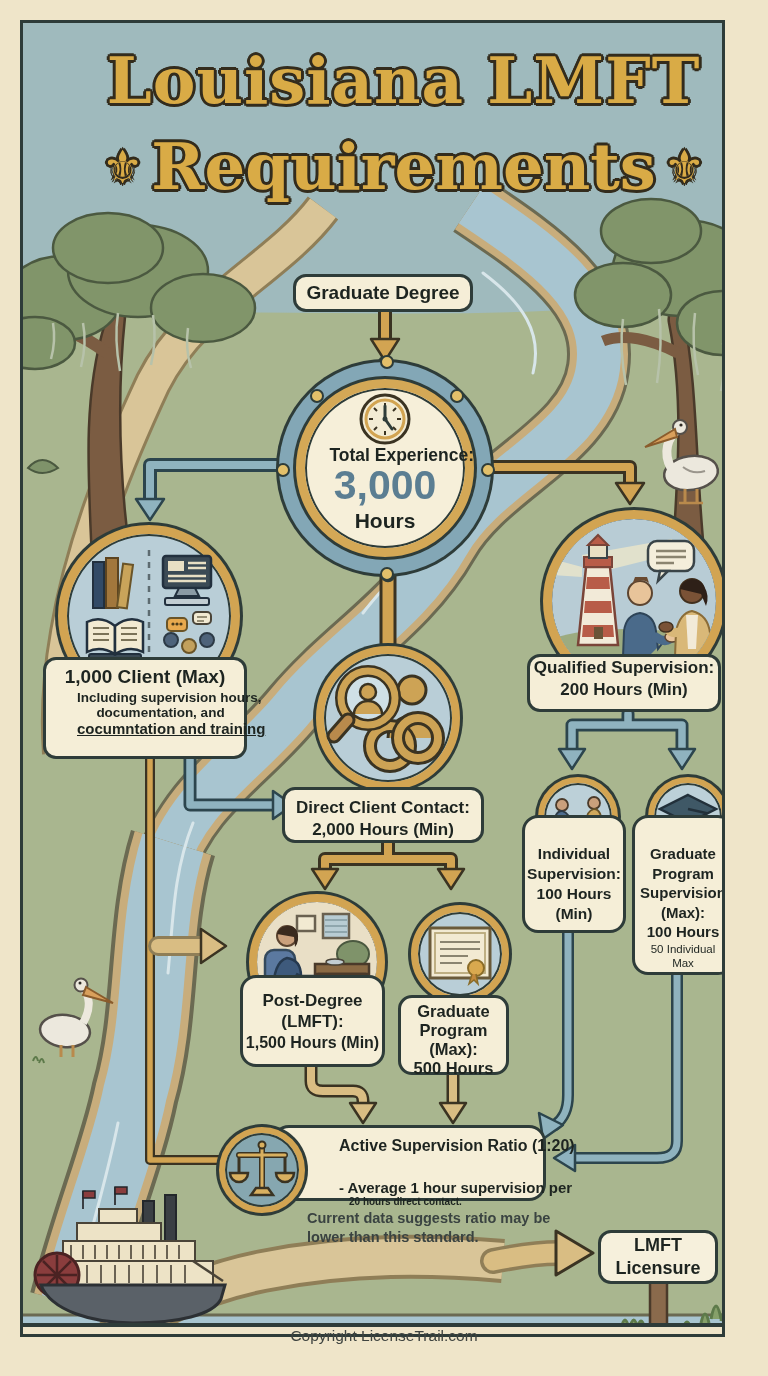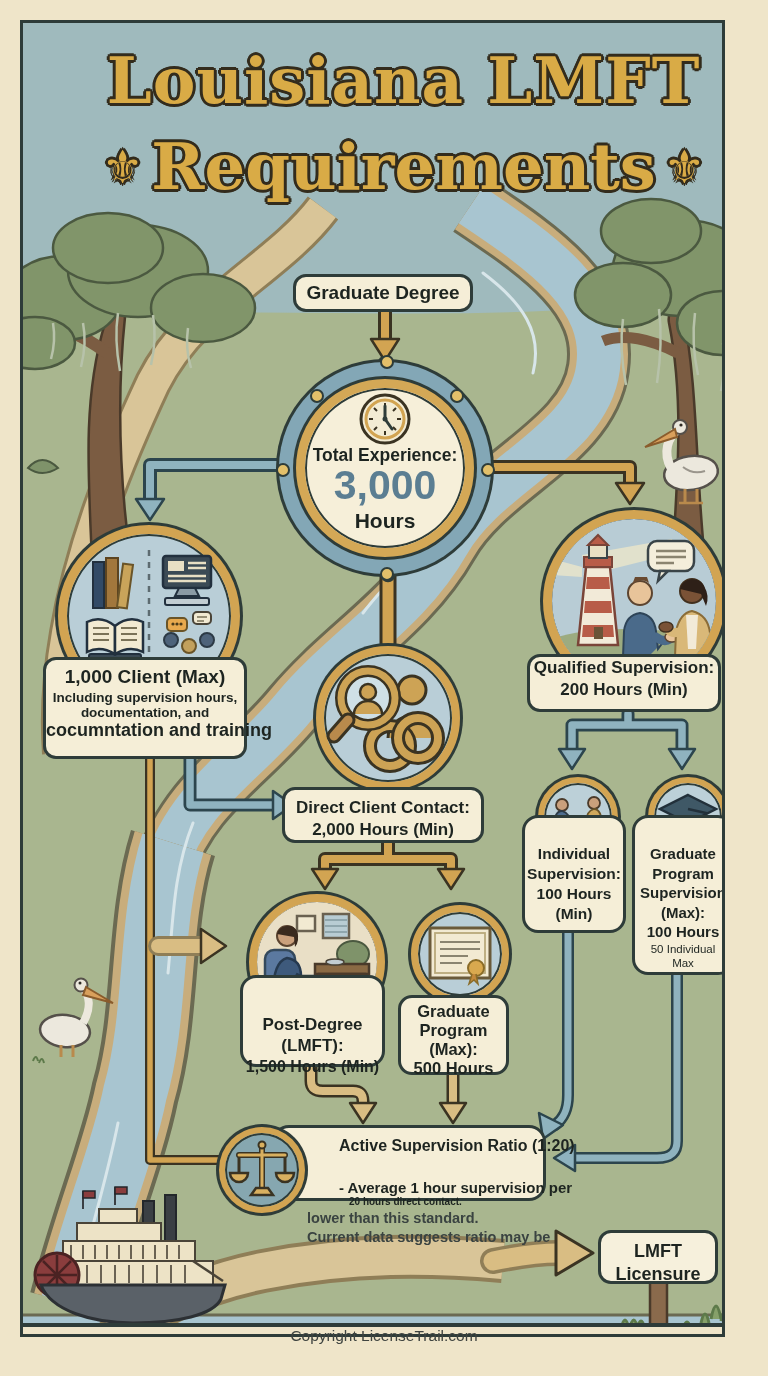--- a/index.html
+++ b/index.html
@@ -22,25 +22,25 @@
        box-sizing:border-box;text-align:center;color:#1d2420;font-weight:bold;z-index:30;}
   .box .ln{white-space:nowrap;}
   .circ{position:absolute;border-radius:50%;box-sizing:content-box;z-index:20;}
   .rivet{position:absolute;width:10px;height:10px;border-radius:50%;background:#e3c06a;
          border:2px solid #2e3c39;z-index:25;}
   
   .hub{left:273px;top:356px;width:160px;height:160px;background:#f6efd9;
        border:9px solid #d4a856;
        box-shadow:0 0 0 3px #2e3c39,0 0 0 17px #83a7b6,0 0 0 20px #2e3c39,inset 0 0 0 2px #2e3c39;
        z-index:22;text-align:center;}
-  .hub-label{position:absolute;left:-9px;top:57px;width:178px;font-size:17.5px;font-weight:bold;color:#1d2420;white-space:nowrap;}
+  .hub-label{position:absolute;left:-9px;top:57px;width:178px;font-size:17.5px;font-weight:bold;color:#1d2420;white-space:nowrap;text-align:right;}
   .hub-value{position:absolute;left:0;top:74px;width:160px;font-size:41px;font-weight:bold;color:#5b7e92;}
   .hub-unit{position:absolute;left:0;top:121px;width:160px;font-size:21px;font-weight:bold;color:#1d2420;}
   .ic{position:absolute;}
-  .note{font-weight:bold;}
+  .note{font-weight:bold;margin-left:31px;}
 </style>
 </head>
 <body>
 
 <div class="poster">
 <div class="scene">
 
   <svg class="bg" width="705" height="1317" viewBox="0 0 705 1317">
 
     <rect x="0" y="0" width="705" height="330" fill="#9fbabd"></rect>
@@ -431,34 +431,34 @@
       <path d="M51,40 a9,9 0 0 0 18,0 Z" fill="#d9b05f" stroke="#3a3322" stroke-width="2.5"></path>
       <circle cx="37" cy="12" r="3.5" fill="#d9b05f" stroke="#3a3322" stroke-width="2"></circle>
       <path d="M26,62 h22 l-5,-7 h-12 Z" fill="#d9b05f" stroke="#3a3322" stroke-width="2.5"></path>
     </svg>
   </div>
 
   <div class="box" style="left:20px;top:634px;width:204px;height:102px;padding-top:6px;">
     <div class="ln" style="font-size:19px;">1,000 Client (Max)</div>
     <div class="ln note" style="font-size:13.5px;margin-top:2px;">Including supervision hours,</div>
     <div class="ln note" style="font-size:13.5px;">documentation, and</div>
-    <div class="ln note" style="font-size:18px;">cocumntation and training</div>
+    <div class="ln note" style="font-size:15px;text-decoration:underline;">cocumntation and training</div>
   </div>
 
   <div class="box" style="left:504px;top:631px;width:194px;height:58px;font-size:17px;line-height:1.3;">
     <div class="ln">Qualified Supervision:</div>
     <div class="ln">200 Hours (Min)</div>
   </div>
 
   <div class="box" style="left:259px;top:764px;width:202px;height:56px;padding-top:7px;font-size:17px;line-height:1.3;">
     <div class="ln">Direct Client Contact:</div>
     <div class="ln">2,000 Hours (Min)</div>
   </div>
 
-  <div class="box" style="left:217px;top:952px;width:145px;height:92px;padding-top:36px;font-size:17px;line-height:1.25;border-radius:16px;">
+  <div class="box" style="left:217px;top:952px;width:145px;height:92px;padding-top:12px;font-size:17px;line-height:1.25;border-radius:16px;">
     <div class="ln">Post-Degree</div>
     <div class="ln">(LMFT):</div>
     <div class="ln" style="font-size:16px;">1,500 Hours (Min)</div>
   </div>
 
   <div class="box" style="left:375px;top:972px;width:111px;height:80px;padding-top:4px;font-size:16.5px;line-height:1.15;border-radius:14px;">
     <div class="ln">Graduate</div>
     <div class="ln">Program</div>
     <div class="ln">(Max):</div>
     <div class="ln">500 Hours</div>
@@ -481,25 +481,25 @@
     <div class="ln" style="font-size:11.5px;font-weight:normal;">Max</div>
   </div>
 
   <div class="box" style="left:249px;top:1102px;width:274px;height:76px;padding:9px 4px 0 64px;text-align:left;border-radius:17px;">
     <div class="ln" style="font-size:16px;">Active Supervision Ratio (1:20)</div>
     <div class="ln" style="font-size:15px;margin-top:24px;">- Average 1 hour supervision per</div>
     <div class="ln" style="font-size:10px;padding-left:10px;">20 hours direct contact.</div>
   </div>
 
   <div style="position:absolute;left:284px;top:1186px;width:260px;z-index:30;color:#3a4341;font-weight:bold;font-size:14.5px;line-height:1.3;text-align:left;">
+    <div>Current data suggests ratio may be</div>
     <div>lower than this standard.</div>
-    <div>Current data suggests ratio may be</div>
-  </div>
-
-  <div class="box" style="left:575px;top:1207px;width:120px;height:54px;padding-top:7px;font-size:18px;line-height:1.25;background:#f6f0dc;">
+  </div>
+
+  <div class="box" style="left:575px;top:1207px;width:120px;height:54px;padding-top:1px;font-size:18px;line-height:1.25;background:#f6f0dc;">
     <div class="ln">LMFT</div>
     <div class="ln">Licensure</div>
   </div>
 
 </div>
 
 <div style="position:absolute;left:0;top:1324px;width:768px;height:32px;text-align:center;
             font-size:15.5px;color:#3f4440;line-height:24px;z-index:50;">
   <span>Copyright LicenseTrail.com</span>
 </div>

